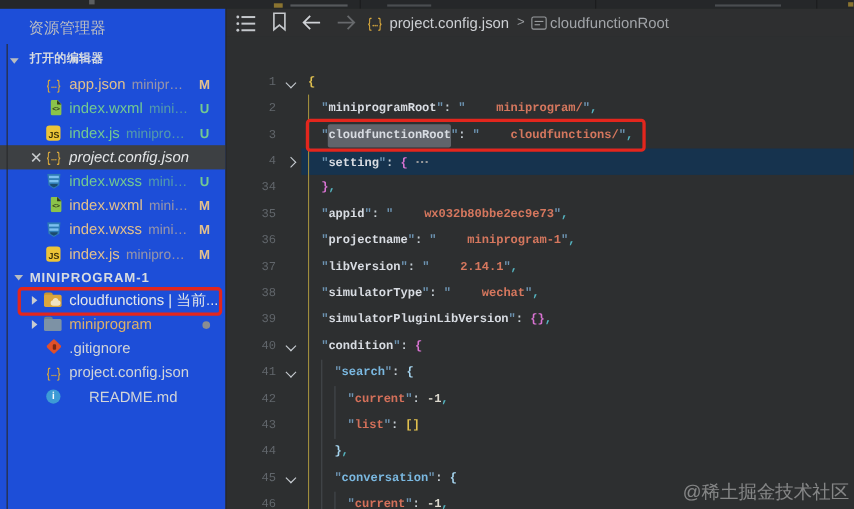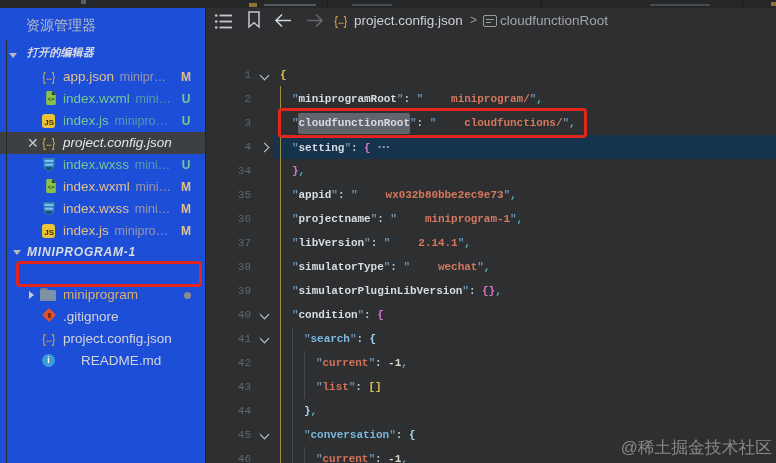--- a/index.html
+++ b/index.html
@@ -5,21 +5,21 @@
   html,body{margin:0;padding:0;}
   body{width:776px;height:463px;overflow:hidden;position:relative;
        background:#2d2f30;font-family:"Liberation Sans",sans-serif;}
   .abs{position:absolute;}
   
   #tabstrip{left:0;top:0;width:776px;height:8px;background:#252729;}
   .tabsep{position:absolute;top:0;width:1px;height:8px;background:#1b1c1d;}
   
   #sidebar{left:0;top:8px;width:205px;height:455px;background:#1d4ed8;}
   #sbtitle{position:absolute;left:26px;top:9px;color:#bcbec2;font-size:14px;}
-  .sechead{position:absolute;left:27px;color:#d8dce0;font-size:11px;font-weight:bold;letter-spacing:.2px;font-style:italic;}
+  .sechead{position:absolute;left:27px;color:#d8dce0;font-size:11px;font-weight:bold;letter-spacing:.2px;}
   .chev-down{position:absolute;width:6px;height:6px;border-right:1.6px solid #c6c9cd;border-bottom:1.6px solid #c6c9cd;transform:rotate(45deg);}
   .chev-right{position:absolute;width:6px;height:6px;border-right:1.6px solid #c6c9cd;border-bottom:1.6px solid #c6c9cd;transform:rotate(-45deg);}
   .row{position:absolute;left:0;width:205px;height:22px;}
   .fname{position:absolute;left:63px;top:0;height:22px;line-height:22px;font-size:13.5px;white-space:nowrap;}
   .badge{position:absolute;left:178px;top:0;width:16px;height:22px;line-height:22px;font-size:12px;font-weight:bold;text-align:center;}
   .amber{color:#e2c08d;} .green{color:#73c991;} .white{color:#e4e6e8;}
   .sec{opacity:.62;font-size:12.5px;margin-left:2px;}
   .icon{position:absolute;left:42px;top:4px;width:14px;height:14px;}
   .sqicon{border-radius:3px;font-weight:bold;text-align:center;}
   
@@ -130,20 +130,30 @@
    </div>
    <div class="row" style="top:212px;">
       <div class="icon sqicon" style="background:#ecc437;color:#3a3008;font-size:8px;line-height:17px;text-align:right;padding-right:1px;width:13px;box-sizing:border-box;">JS</div>
       <div class="fname amber">index.js <span class="sec">minipro…</span></div>
       <div class="badge amber">M</div>
    </div>
 
    <div style="position:absolute;left:13px;top:242px;width:0;height:0;border-left:4px solid transparent;border-right:4px solid transparent;border-top:5px solid #b8bcc0;"></div>
    <div class="sechead" style="top:237px;left:27px;font-size:12px;letter-spacing:.8px;">MINIPROGRAM-1</div>
 
+   <div class="row" style="top:254px;">
+      <div style="position:absolute;left:29px;top:7px;width:0;height:0;border-top:4px solid transparent;border-bottom:4px solid transparent;border-left:5.5px solid #c8ccd0;"></div>
+      <div style="position:absolute;left:40px;top:4px;width:16px;height:13px;">
+        <div style="position:absolute;left:0;top:0;width:8px;height:4px;background:#c9962f;border-radius:2px 2px 0 0;"></div>
+        <div style="position:absolute;left:0;top:2px;width:16px;height:11px;background:#dca63c;border-radius:1.5px;"></div>
+        <div style="position:absolute;left:6px;top:7px;width:9px;height:5px;background:#f2e3c2;border-radius:3px;"></div>
+        <div style="position:absolute;left:8px;top:4.5px;width:5px;height:5px;background:#f2e3c2;border-radius:50%;"></div>
+      </div>
+      <div class="fname white">cloudfunctions | 当前...</div>
+   </div>
    <div class="row" style="top:298px;">
       <div style="position:absolute;left:44px;top:4px;width:10px;height:10px;background:#e0502a;transform:rotate(45deg);border-radius:1.5px;"></div>
       <div style="position:absolute;left:48px;top:7px;width:3px;height:5px;background:#7a2812;border-radius:1px;"></div>
       <div class="fname" style="color:#d2d5d8;">.gitignore</div>
    </div>
    <div class="row" style="top:276px;">
       <div style="position:absolute;left:29px;top:7px;width:0;height:0;border-top:4px solid transparent;border-bottom:4px solid transparent;border-left:5.5px solid #c8ccd0;"></div>
       <div style="position:absolute;left:40px;top:4px;width:16px;height:13px;">
         <div style="position:absolute;left:0;top:0;width:8px;height:4px;background:#6b8092;border-radius:2px 2px 0 0;"></div>
         <div style="position:absolute;left:0;top:2px;width:16px;height:11px;background:#7d92a5;border-radius:1.5px;"></div>

